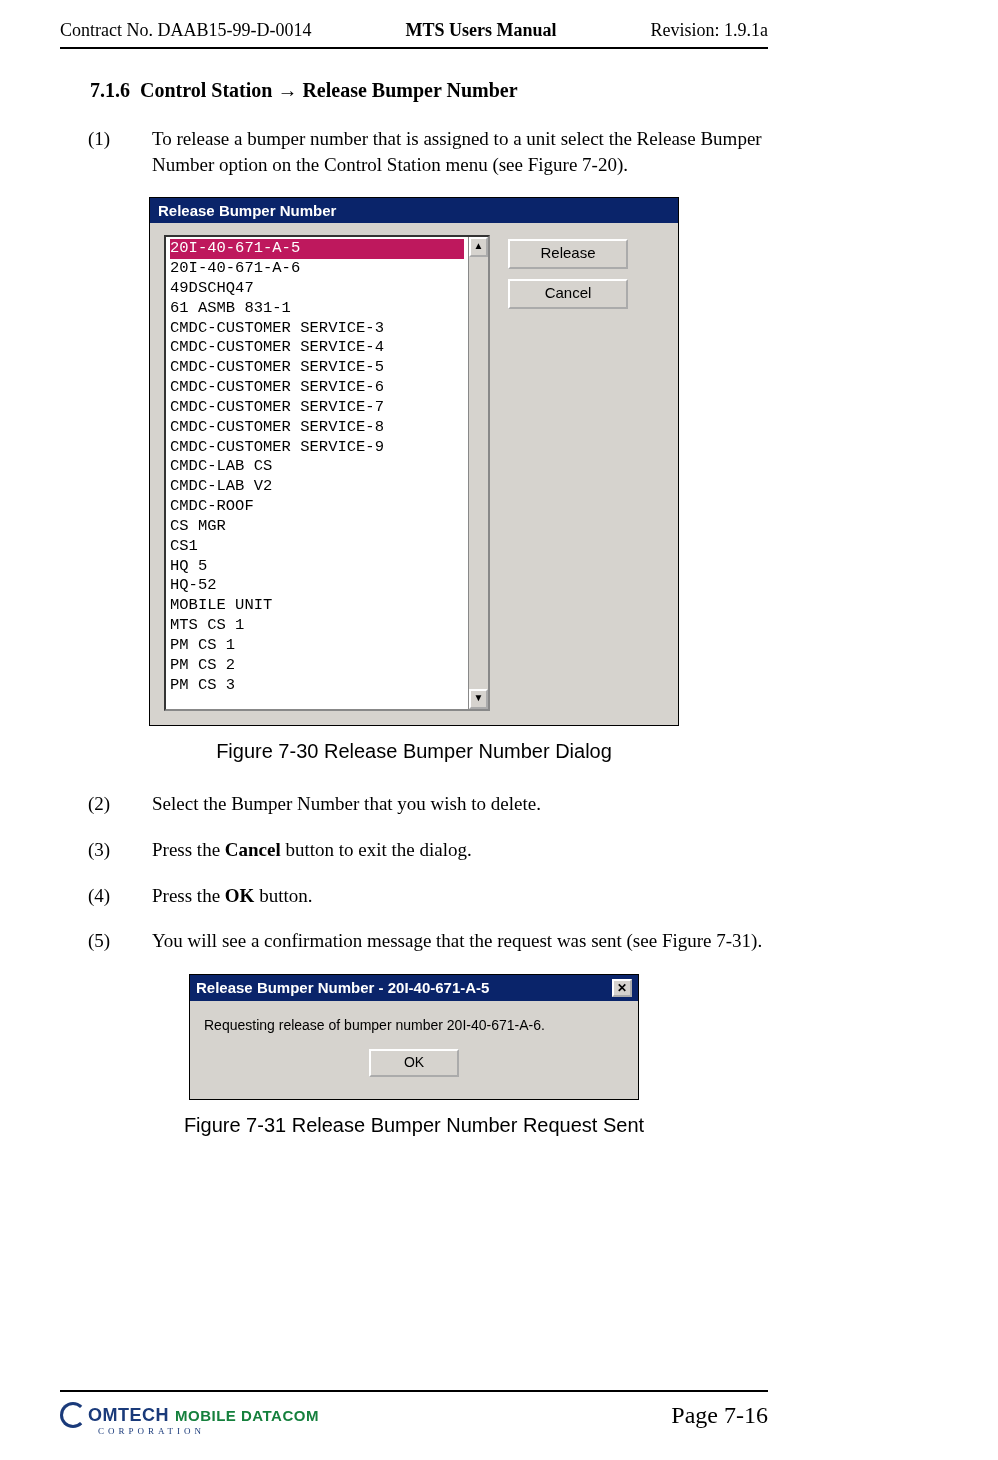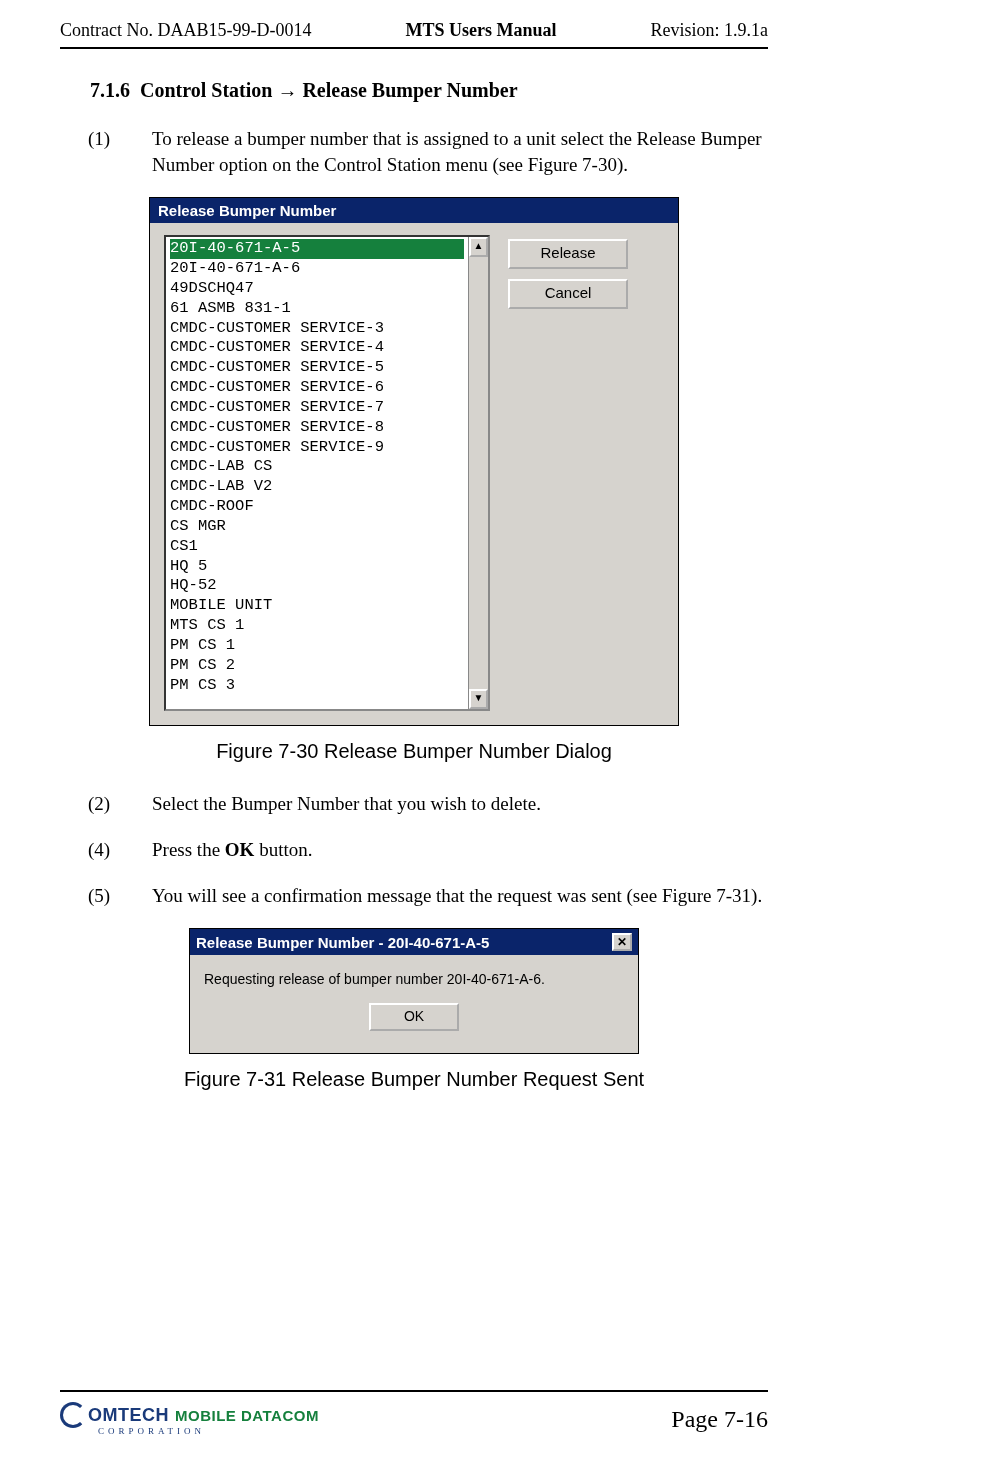--- a/index.html
+++ b/index.html
@@ -15,39 +15,39 @@
   .hang { padding-left: 32px; text-indent: -32px; }
   .figcap { font-family: Arial, Helvetica, sans-serif; font-size: 20px; text-align: center; margin: 14px 0 28px 0; }
   
   .dlg1wrap { display: flex; justify-content: center; margin: 10px 0 0 0; }
   .dlg1 { width: 530px; border: 1px solid #000; background: #d6d3ce; font-family: Tahoma, Arial, sans-serif; }
   .titlebar { background: linear-gradient(#0a246a, #0a246a); color: #fff; font-weight: bold; font-size: 15px; padding: 4px 8px; }
   .dlg1body { display: flex; padding: 12px 14px 14px 14px; gap: 18px; }
   .listwrap { position: relative; width: 326px; height: 476px; background: #fff; border: 2px inset #888; display: flex; }
   .listinner { flex: 1; padding: 2px 4px; font-family: "Courier New", monospace; font-size: 15.5px; line-height: 1.28; overflow: hidden; }
   .listinner div { white-space: nowrap; }
-  .listinner .sel { background: #15803d; color: #fff; }
+  .listinner .sel { background: #be185d; color: #fff; }
   .sbar { width: 20px; background: #d6d3ce; border-left: 1px solid #888; display: flex; flex-direction: column; justify-content: space-between; }
   .sbar .btn { height: 20px; border: 2px outset #fff; background: #d6d3ce; font-size: 10px; text-align: center; line-height: 14px; }
   .sbar .track { flex: 1; }
   .btncol { display: flex; flex-direction: column; gap: 10px; padding-top: 4px; align-items: flex-start; }
   .winbtn { width: 120px; height: 30px; border: 2px outset #fff; background: #d6d3ce; font-family: Tahoma, Arial, sans-serif; font-size: 15px; text-align: center; line-height: 24px; }
   
   .dlg2wrap { display: flex; justify-content: center; margin: 12px 0 0 0; }
   .dlg2 { width: 450px; border: 1px solid #000; background: #d6d3ce; font-family: Tahoma, Arial, sans-serif; }
   .titlebar2 { background: #0a246a; color: #fff; font-weight: bold; font-size: 15px; padding: 4px 6px; display: flex; justify-content: space-between; align-items: center; }
   .closebox { width: 20px; height: 18px; background: #d6d3ce; border: 2px outset #fff; color: #000; font-size: 12px; font-weight: bold; text-align: center; line-height: 14px; }
   .dlg2body { padding: 16px 14px 22px 14px; text-align: center; }
   .dlg2msg { font-size: 14px; text-align: left; margin-bottom: 16px; }
   .okwrap { display: flex; justify-content: center; }
   .okbtn { width: 90px; height: 28px; border: 2px outset #fff; background: #d6d3ce; font-size: 14px; text-align: center; line-height: 22px; }
   
   .ftrwrap { position: absolute; left: 60px; right: 60px; bottom: 24px; }
   .frule { border: 0; border-top: 2px solid #000; margin-bottom: 10px; }
-  .ftr { display: flex; justify-content: space-between; align-items: center; gap: 47px; }
+  .ftr { display: flex; justify-content: space-between; align-items: flex-start; gap: 47px; }
   .logo { display: flex; align-items: center; gap: 0; font-family: Arial, sans-serif; }
   .logomark { display: flex; align-items: center; }
   .logoC { width: 26px; height: 26px; border: 3px solid #1a3a7a; border-radius: 50%; border-right-color: transparent; position: relative; margin-right: 2px; }
   .logotext1 { font-weight: 800; font-size: 18px; color: #1a3a7a; letter-spacing: 0.5px; }
   .logotext2 { font-weight: 800; font-size: 15px; color: #15803d; letter-spacing: 0.5px; margin-left: 6px; }
   .logosub { font-size: 9px; letter-spacing: 4px; color: #1a3a7a; margin-left: 38px; margin-top: -2px; }
   .pgnum { font-size: 24px; }
   b { font-weight: bold; }
 </style>
 </head>
@@ -62,21 +62,21 @@
   <hr class="rule">
 
   <div class="sectnum">
     <span>7.1.6</span>&nbsp;
     <span>Control Station</span>
     <span class="arrow">→</span>
     <span>Release Bumper Number</span>
   </div>
 
   <p class="bodytext hang">
-    <span class="num">(1)</span><span>To release a bumper number that is assigned to a unit select the Release Bumper Number option on the Control Station menu (see Figure 7-30).</span>
+    <span class="num">(1)</span><span>To release a bumper number that is assigned to a unit select the Release Bumper Number option on the Control Station menu (see Figure 7-20).</span>
   </p>
 
   <div class="dlg1wrap">
     <div class="dlg1">
       <div class="titlebar">Release Bumper Number</div>
       <div class="dlg1body">
         <div class="listwrap">
           <div class="listinner" id="listinner">
               <div class="sel">20I-40-671-A-5</div>
               <div>20I-40-671-A-6</div>
@@ -115,20 +115,23 @@
       </div>
     </div>
   </div>
 
   <div class="figcap">Figure 7-30   Release Bumper Number Dialog</div>
 
   <p class="bodytext hang">
     <span class="num">(2)</span><span>Select the Bumper Number that you wish to delete.</span>
   </p>
 
+  <p class="bodytext hang">
+    <span class="num">(3)</span><span>Press the </span><b>Cancel</b><span> button to exit the dialog.</span>
+  </p>
 
   <p class="bodytext hang">
     <span class="num">(4)</span><span>Press the </span><b>OK</b><span> button.</span>
   </p>
 
   <p class="bodytext hang">
     <span class="num">(5)</span><span>You will see a confirmation message that the request was sent (see Figure 7-31).</span>
   </p>
 
   <div class="dlg2wrap">

